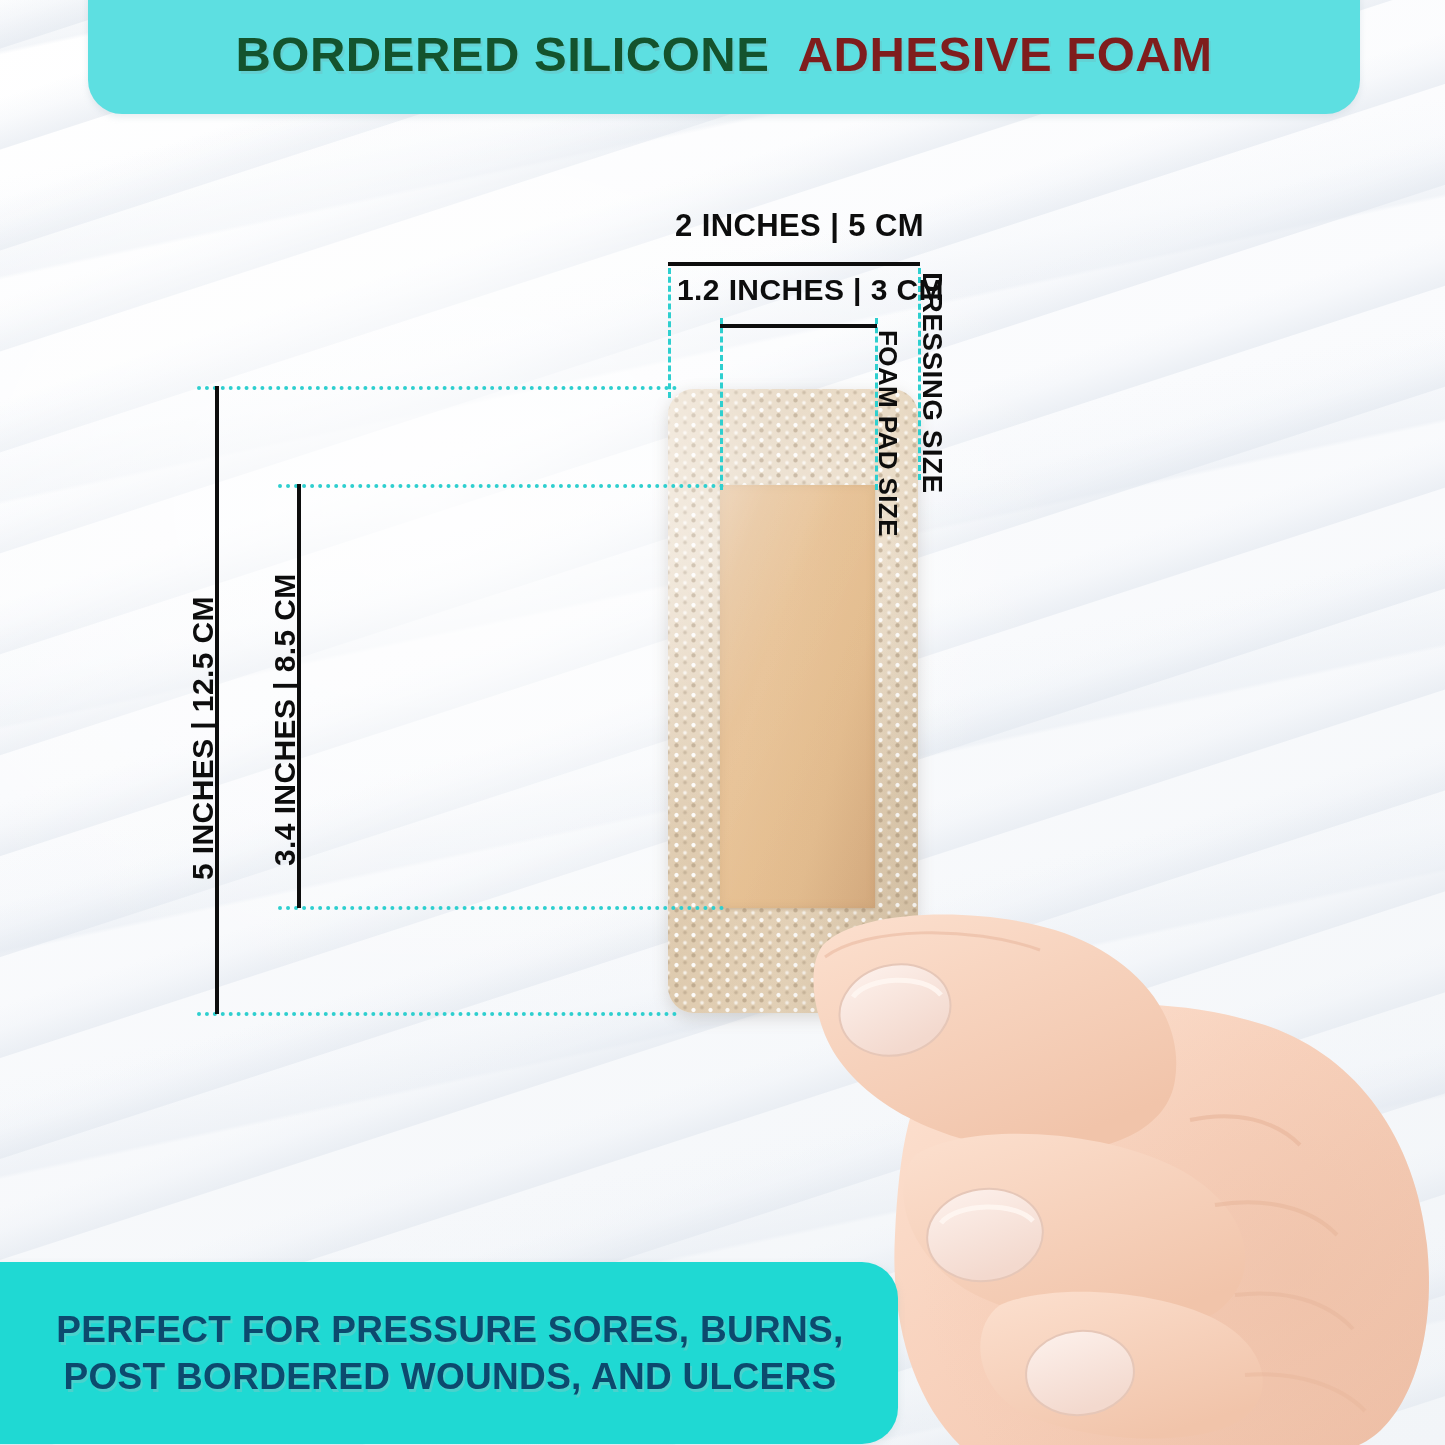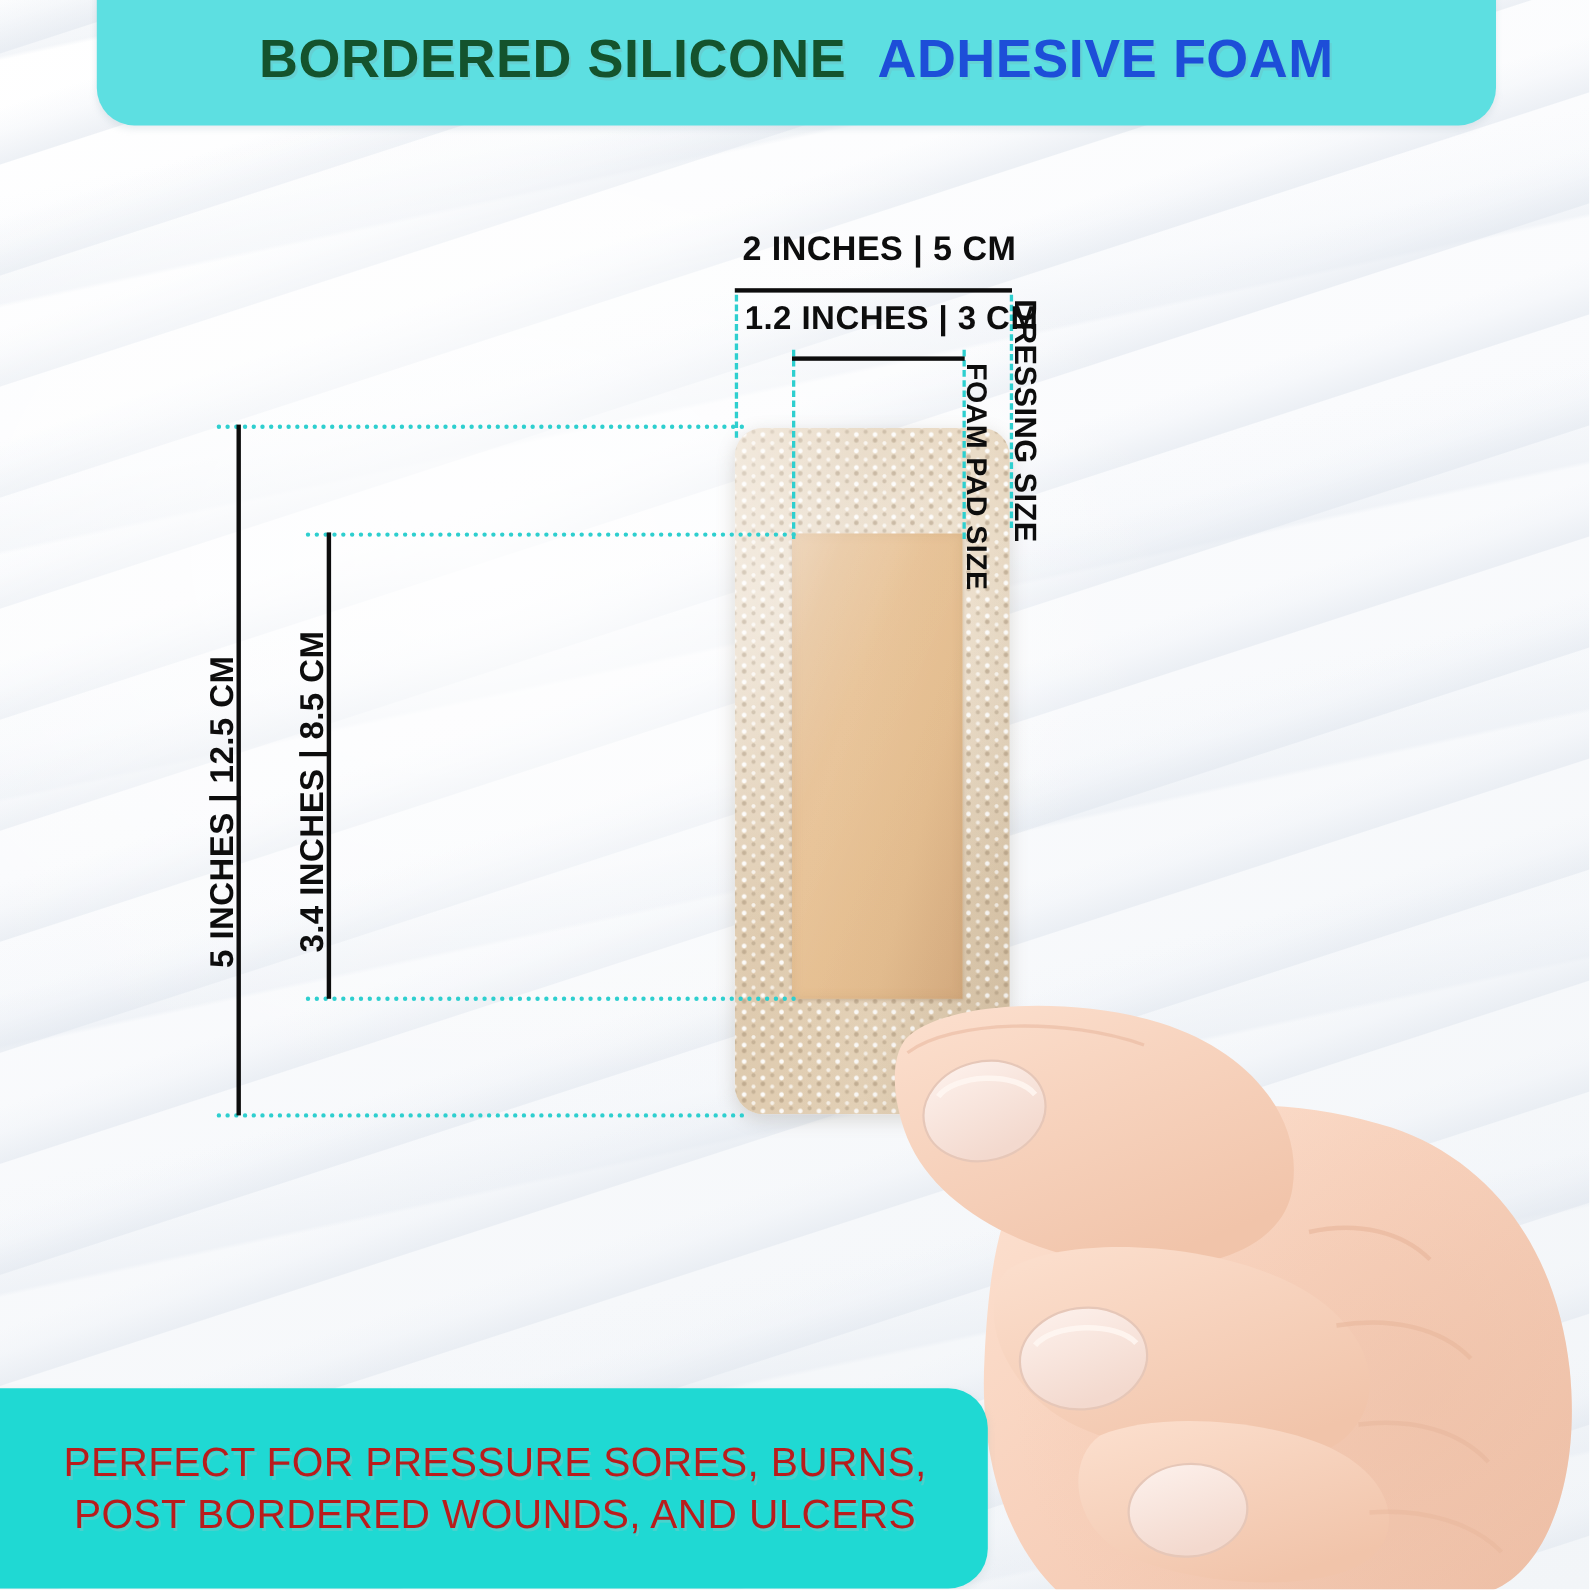--- a/index.html
+++ b/index.html
@@ -51,31 +51,31 @@
     background:#5ddfe1;
     border-radius:34px;
     box-shadow:0 3px 7px rgba(150,175,185,0.22);
   }
   #top-banner .btxt{
     font-size:49px;font-weight:bold;letter-spacing:0.5px;
     line-height:1;white-space:nowrap;
     padding-top:40px;
   }
   .w-white{color:#14532d;text-shadow:2px 3px 0 rgba(120,175,180,0.30);}
-  .w-black{color:#1d4ed8;text-shadow:2px 3px 0 rgba(120,175,180,0.25);text-align:center;}
+  .w-black{color:#7f1d1d;text-shadow:2px 3px 0 rgba(120,175,180,0.25);text-align:center;}
 
   #bottom-banner{
     left:-42px;top:1262px;width:940px;height:182px;
     background:#1fd9d3;
     border-radius:36px;
     box-shadow:0 3px 8px rgba(150,180,185,0.20);
   }
   #bottom-banner .btxt{
-    color:#b91c1c;
-    font-size:37px;font-weight:normal;line-height:1.28;
+    color:#0c4a6e;
+    font-size:37px;font-weight:bold;line-height:1.28;
     letter-spacing:0.3px;
     text-shadow:2px 3px 0 rgba(130,200,198,0.42);
     padding-left:44px;
   }
 
   
   #dressing{
     position:absolute;
     left:668px;top:389px;width:250px;height:624px;
     border-radius:26px;

